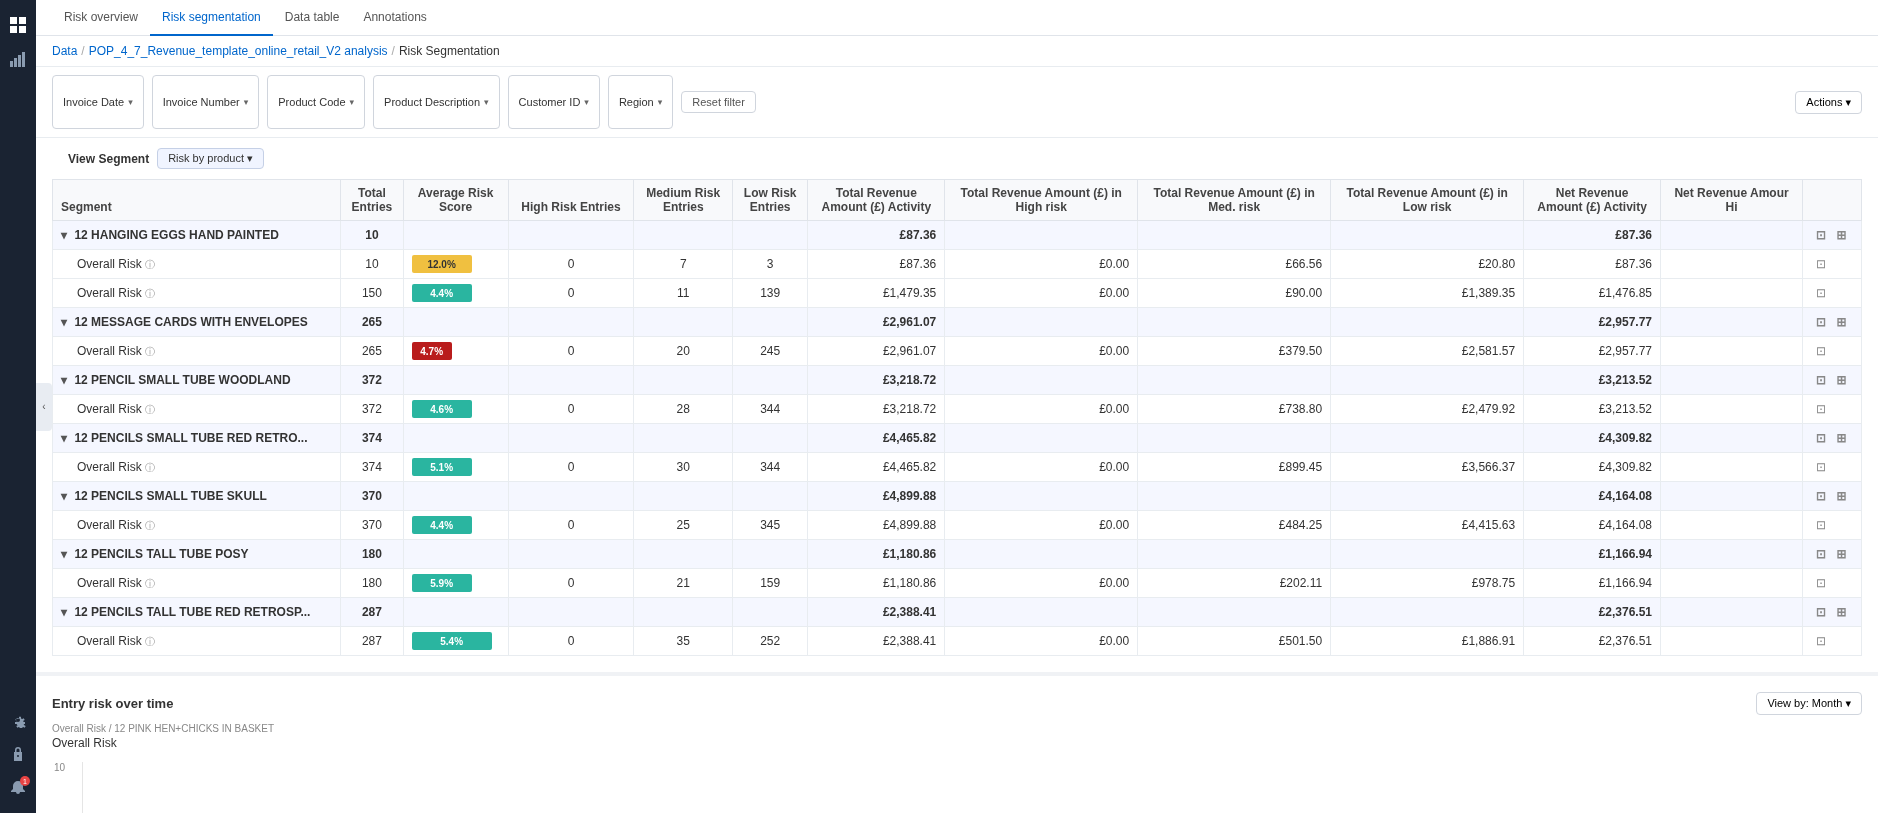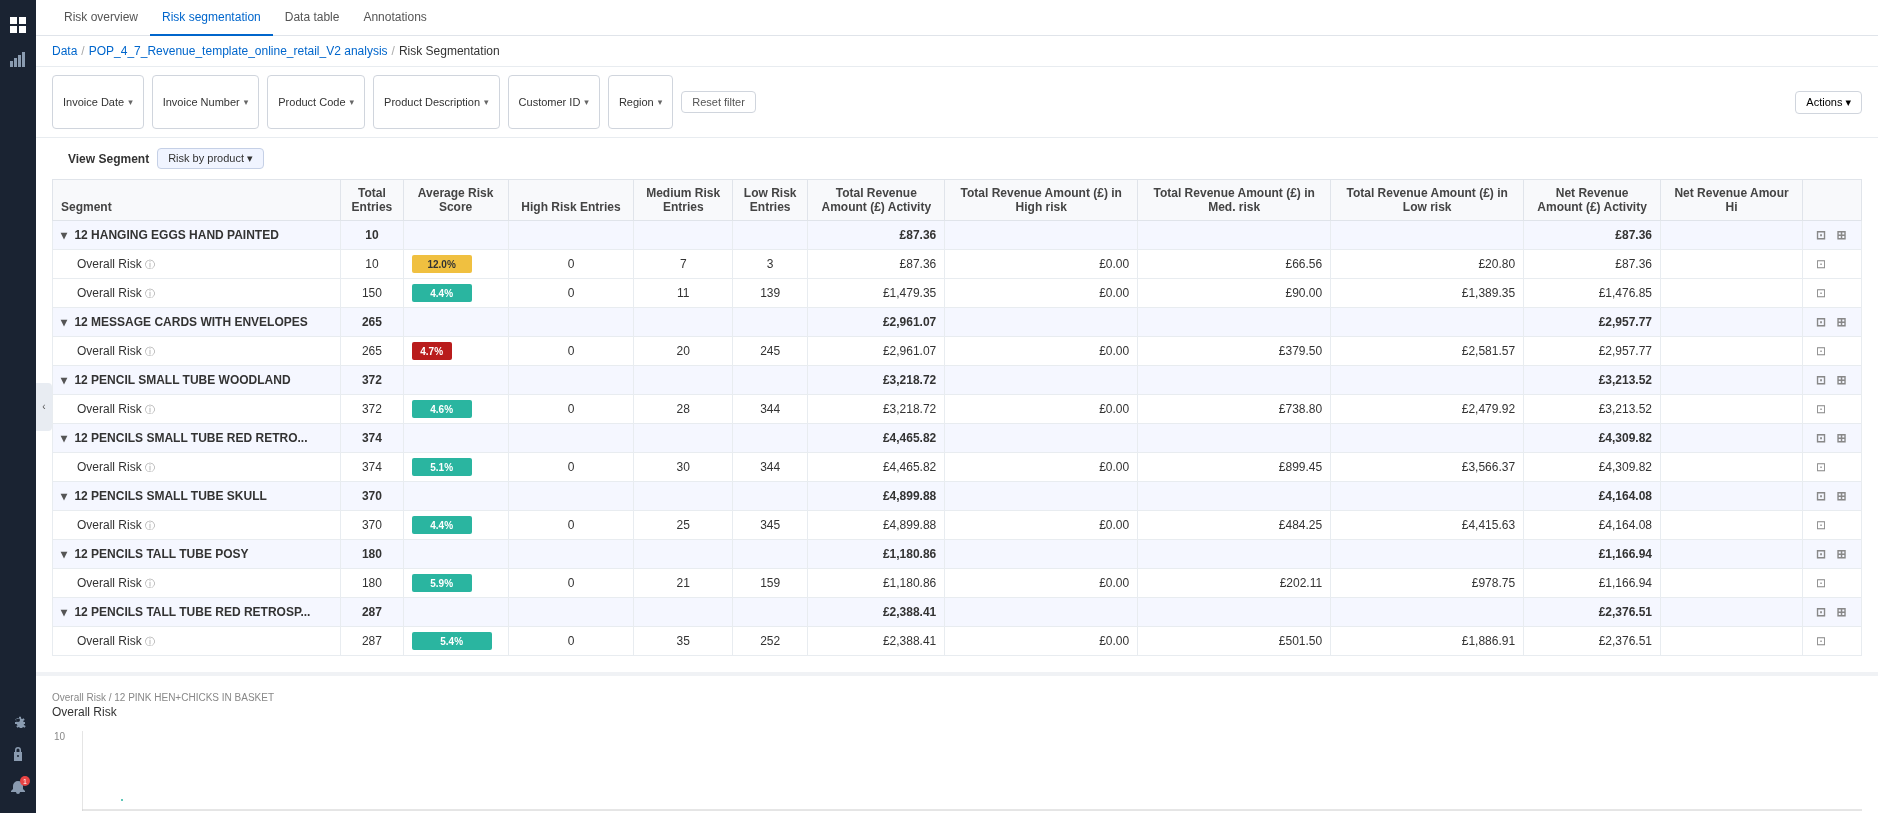--- a/index.html
+++ b/index.html
@@ -679,20 +679,24 @@
       <td></td>
       <td>
         <span class="action-icon">⊡</span>
       </td>
     </tr>
         </tbody>
     </table>
   </div>
 
   <div class="chart-section">
+    <div class="chart-header">
+      <span class="chart-title">Entry risk over time</span>
+      <button class="view-by-btn">View by: Month ▾</button>
+    </div>
     <div class="chart-breadcrumb">Overall Risk / 12 PINK HEN+CHICKS IN BASKET</div>
     <div class="chart-subtitle">Overall Risk</div>
     <div style="position:relative; margin-left: 30px; height: 80px;">
       <span style="position:absolute;left:-28px;top:0;font-size:10px;color:#888;">10</span>
       <svg width="100%" height="80">
         <line x1="0" y1="0" x2="0" y2="80" stroke="#ccc" stroke-width="1"></line>
         <line x1="0" y1="79" x2="100%" y2="79" stroke="#ccc" stroke-width="1"></line>
         <line x1="40" y1="70" x2="40" y2="70" stroke="#2ab5a0" stroke-width="1.5"></line>
         <polyline points="40,70 40,68" fill="none" stroke="#2ab5a0" stroke-width="1.5"></polyline>
       </svg>

